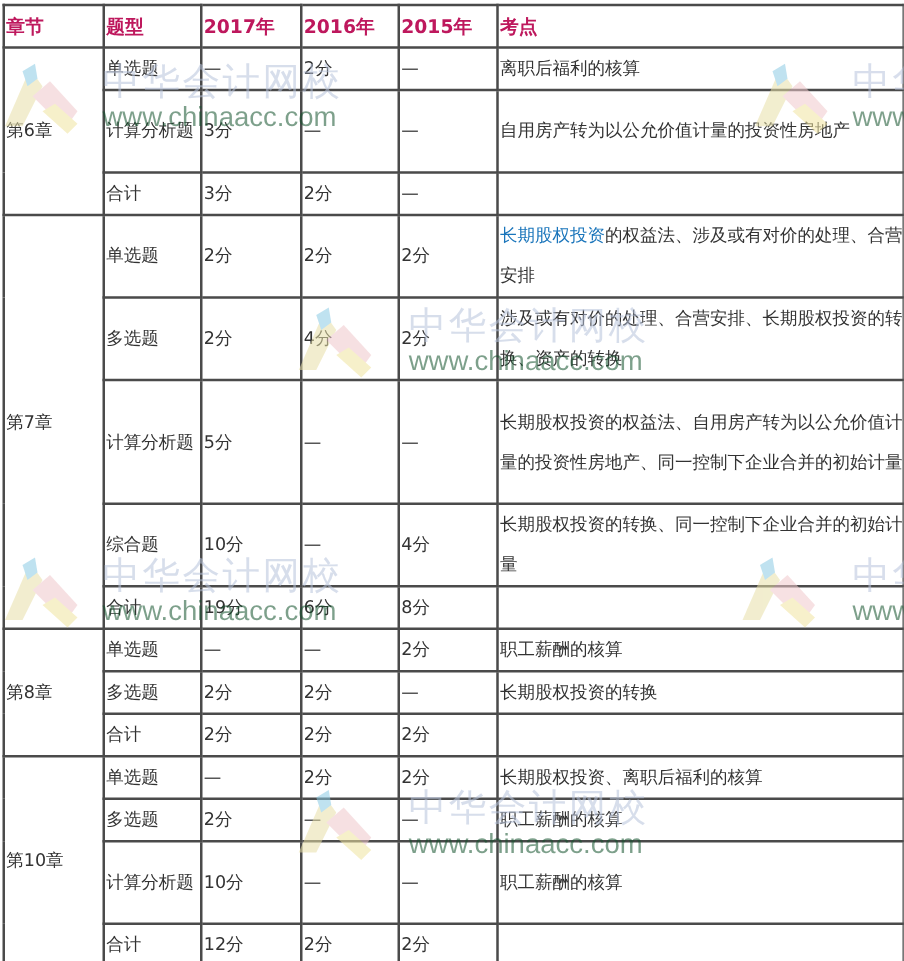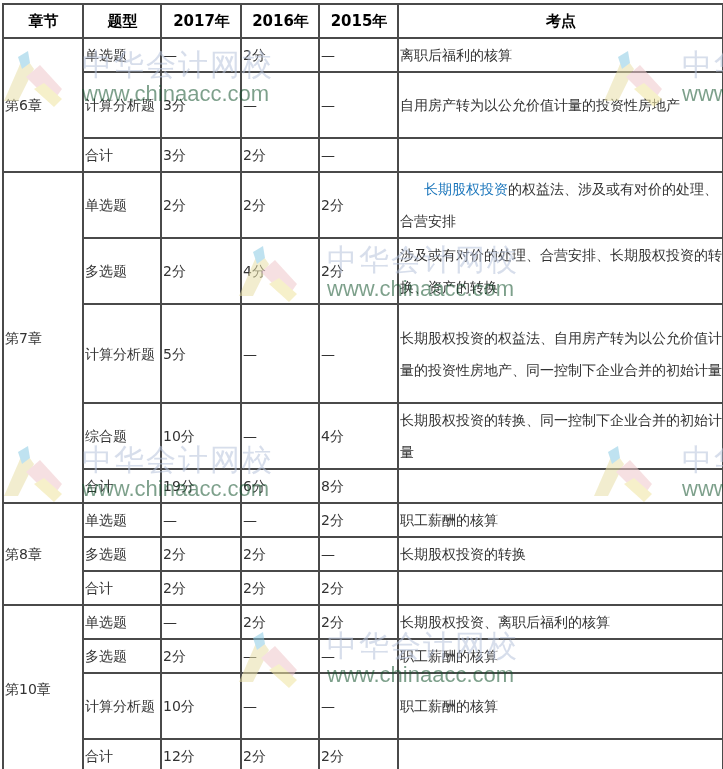--- a/index.html
+++ b/index.html
@@ -3,22 +3,22 @@
 <meta charset="utf-8">
 <style>
   html, body { margin:0; padding:0; background:#ffffff; }
   body { width:723px; height:769px; overflow:hidden; position:relative;
          font-family:"DejaVu Sans","Liberation Sans",sans-serif; color:#333; }
   table.exam { position:absolute; left:2px; top:3px; border-collapse:collapse;
                table-layout:fixed; width:720px; font-size:14px; }
   table.exam td, table.exam th { border:2px solid #4a4a4a; padding:0 0 0 1px;
                vertical-align:middle; line-height:32px; text-align:left;
                word-break:break-all; overflow:hidden; }
-  table.exam th { font-weight:bold; text-align:center; color:#000000; font-size:15px; height:32px; }
-  .hl { color:#1a75bb;margin-left:24px; }
+  table.exam th { font-weight:bold; color:#be185d; font-size:15px; height:32px; }
+  .hl { color:#1a75bb; }
   .wm { position:absolute; pointer-events:none; opacity:0.55; }
   .wm-text { position:absolute; font-size:30px; color:#b8c4dc; letter-spacing:2px; white-space:nowrap; }
   .wm-url { position:absolute; font-size:22px; color:#14532d; white-space:nowrap; font-family:"Liberation Sans",sans-serif; }
 </style>
 </head>
 <body>
 
 <table class="exam">
   <colgroup>
     <col style="width:80px">

